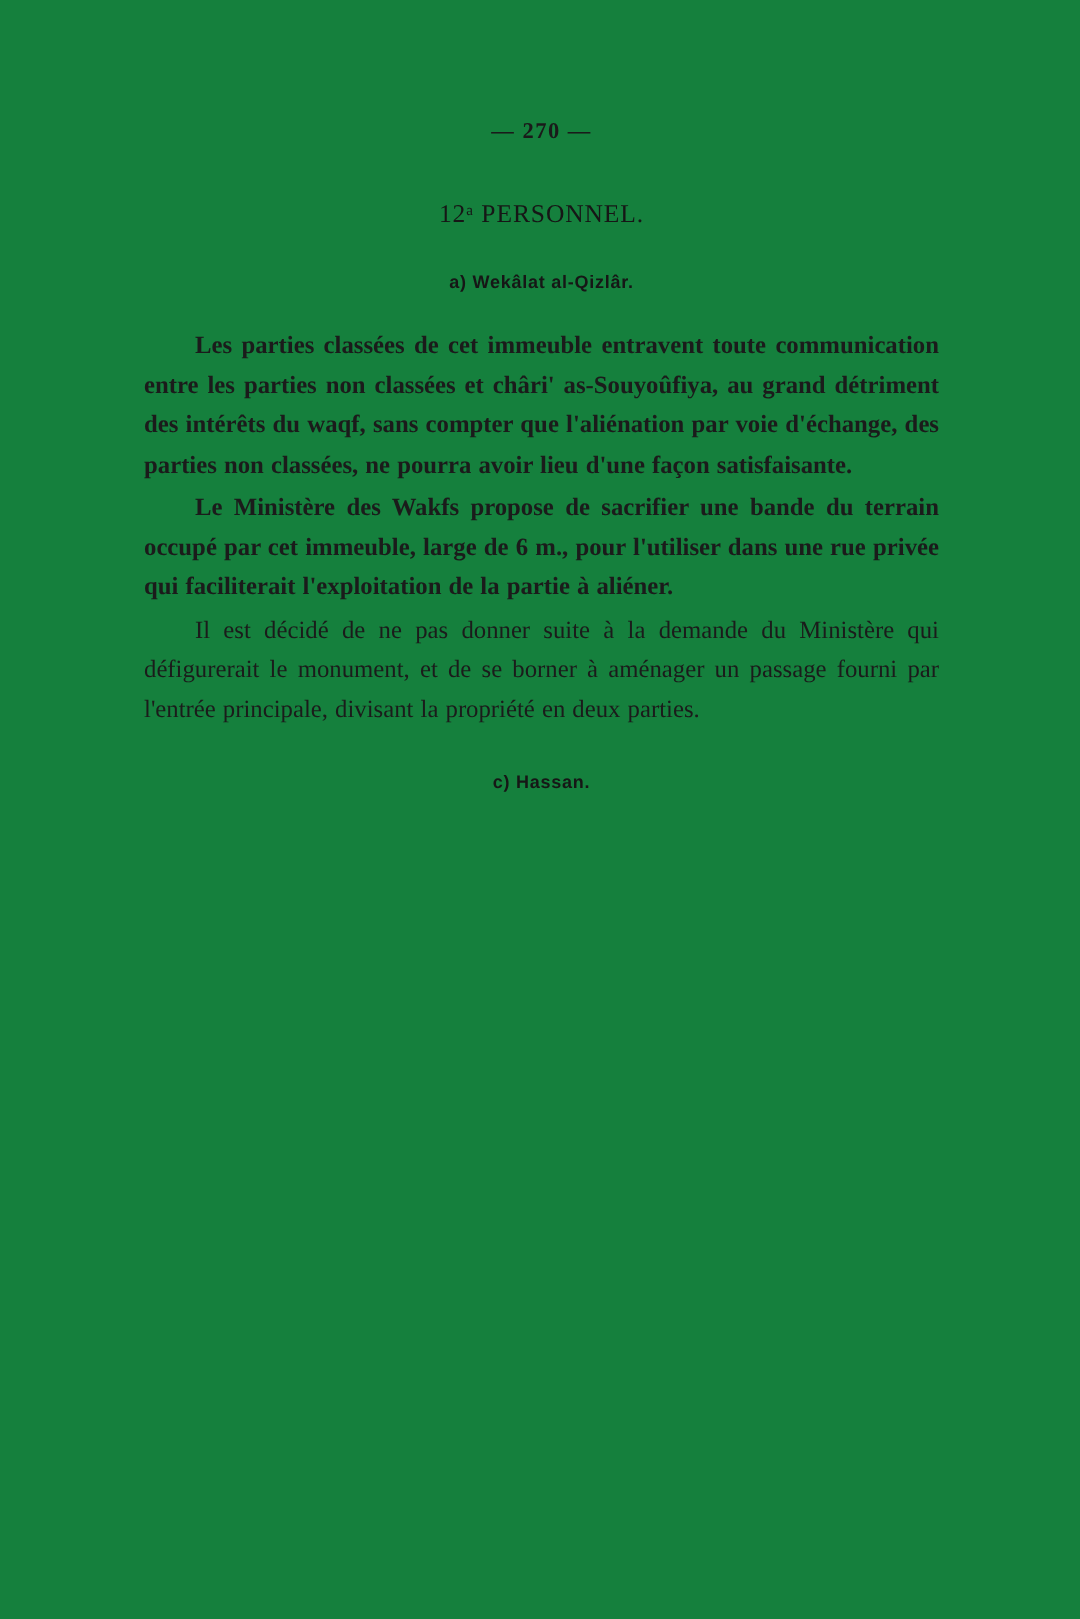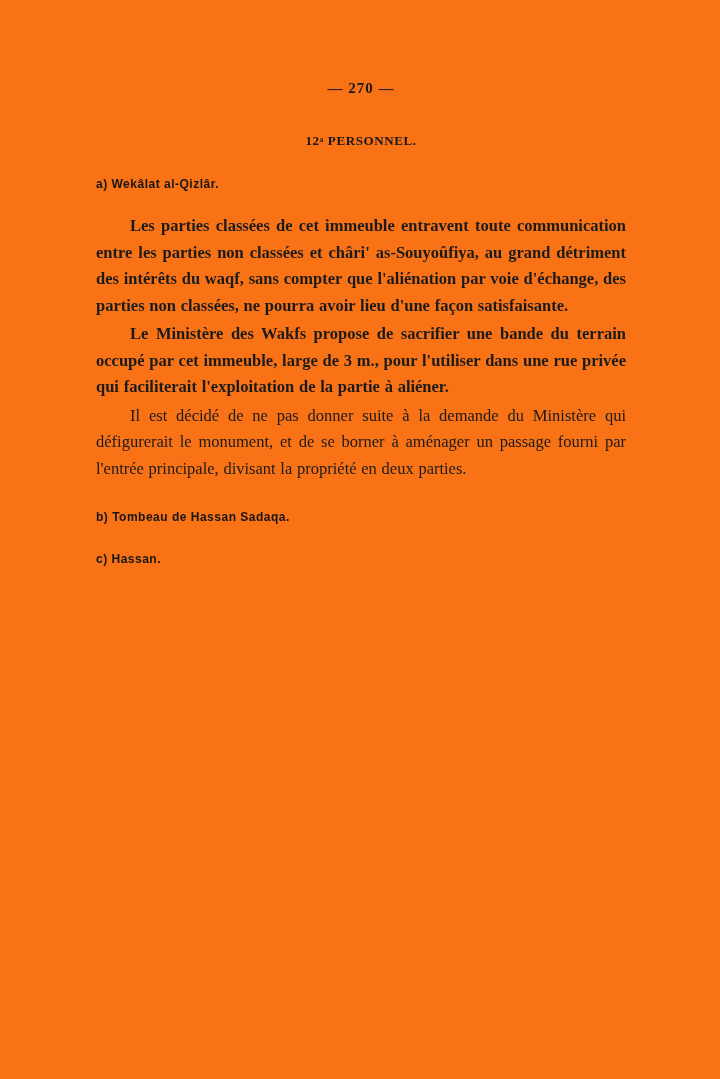--- a/index.html
+++ b/index.html
@@ -13,49 +13,49 @@
     font-family: "Liberation Serif", "DejaVu Serif", serif;
     color: #1c1c1c;
     position: relative;
     overflow: hidden;
   }
   .page {
     position: absolute;
     left: 0; top: 0;
     width: 720px;
     height: 1079px;
-    background: #f97316;
+    background: #15803d;
   }
   .content {
     position: absolute;
     left: 96px;
     top: 80px;
     width: 530px;
   }
   .page-number {
     text-align: center;
     font-size: 15px;
     font-weight: bold;
     letter-spacing: 1px;
     margin: 0 0 36px 0;
     color: #1a1a1a;
   }
   .section-heading {
     text-align: center;
-    font-size: 13px;
-    font-weight: bold;
+    font-size: 17px;
+    font-weight: normal;
     letter-spacing: 0.6px;
     margin: 0 0 22px 0;
     color: #161616;
   }
   .section-heading.spaced-top {
     margin-top: 30px;
   }
   .sub-heading {
-    text-align: left;
+    text-align: center;
     font-size: 12px;
     font-weight: bold;
     letter-spacing: 0.5px;
     margin: 28px 0 22px 0;
     color: #161616;
     font-family: "Liberation Sans", "DejaVu Sans", sans-serif;
   }
   p.body-par {
     font-size: 16.5px;
     line-height: 26.5px;
@@ -82,23 +82,22 @@
 
     <div class="page-number">— 270 —</div>
 
     <div class="section-heading">12ᵃ  PERSONNEL.</div>
 
 
 
     <div class="sub-heading">a)  Wekâlat al-Qizlâr.</div>
 
     <p class="body-par tight">Les parties classées de cet immeuble entravent toute communication entre les parties non classées et châri' as-Souyoûfiya, au grand détriment des intérêts du waqf, sans compter que l'aliénation par voie d'échange, des parties non classées, ne pourra avoir lieu d'une façon satisfaisante.</p>
-    <p class="body-par tight">Le Ministère des Wakfs propose de sacrifier une bande du terrain occupé par cet immeuble, large de 3 m., pour l'utiliser dans une rue privée qui faciliterait l'exploitation de la partie à aliéner.</p>
+    <p class="body-par tight">Le Ministère des Wakfs propose de sacrifier une bande du terrain occupé par cet immeuble, large de 6 m., pour l'utiliser dans une rue privée qui faciliterait l'exploitation de la partie à aliéner.</p>
     <p class="body-par">Il est décidé de ne pas donner suite à la demande du Ministère qui défigurerait le monument, et de se borner à aménager un passage fourni par l'entrée principale, divisant la propriété en deux parties.</p>
 
-    <div class="sub-heading">b)  Tombeau de Hassan Sadaqa.</div>
 
 
     <div class="sub-heading">c)  Hassan.</div>
 
 
   </div>
 </div>
 
 </body></html>

